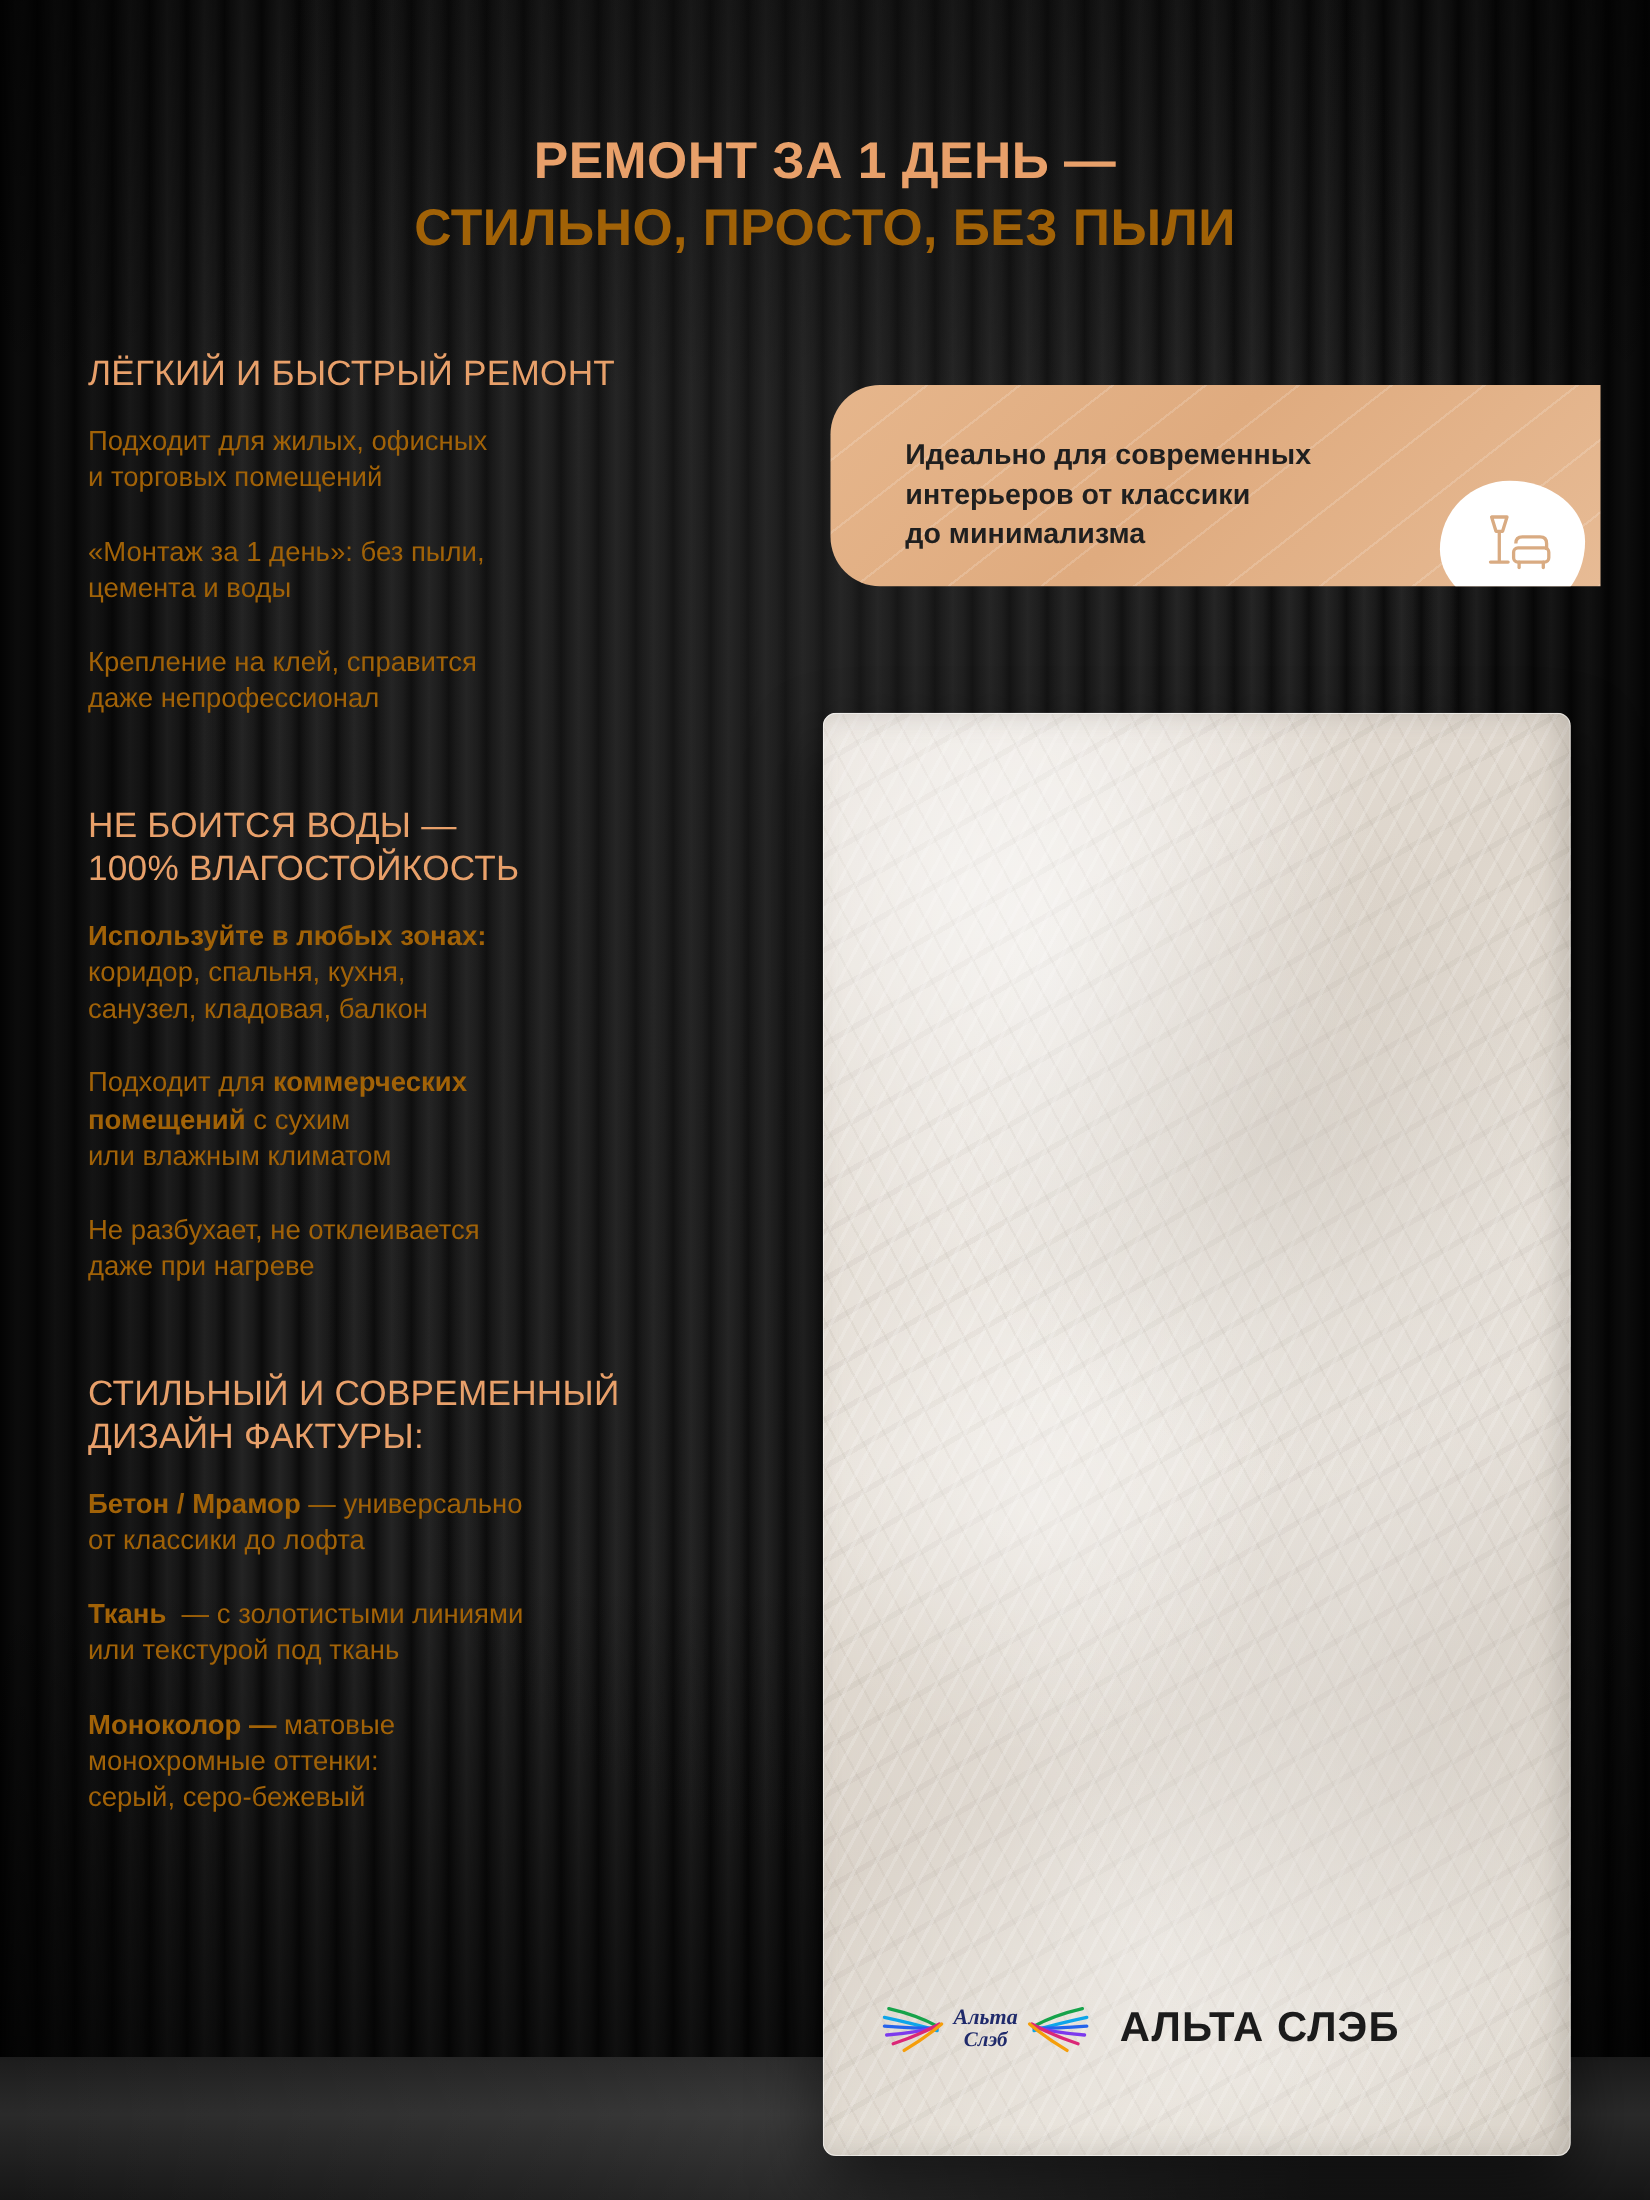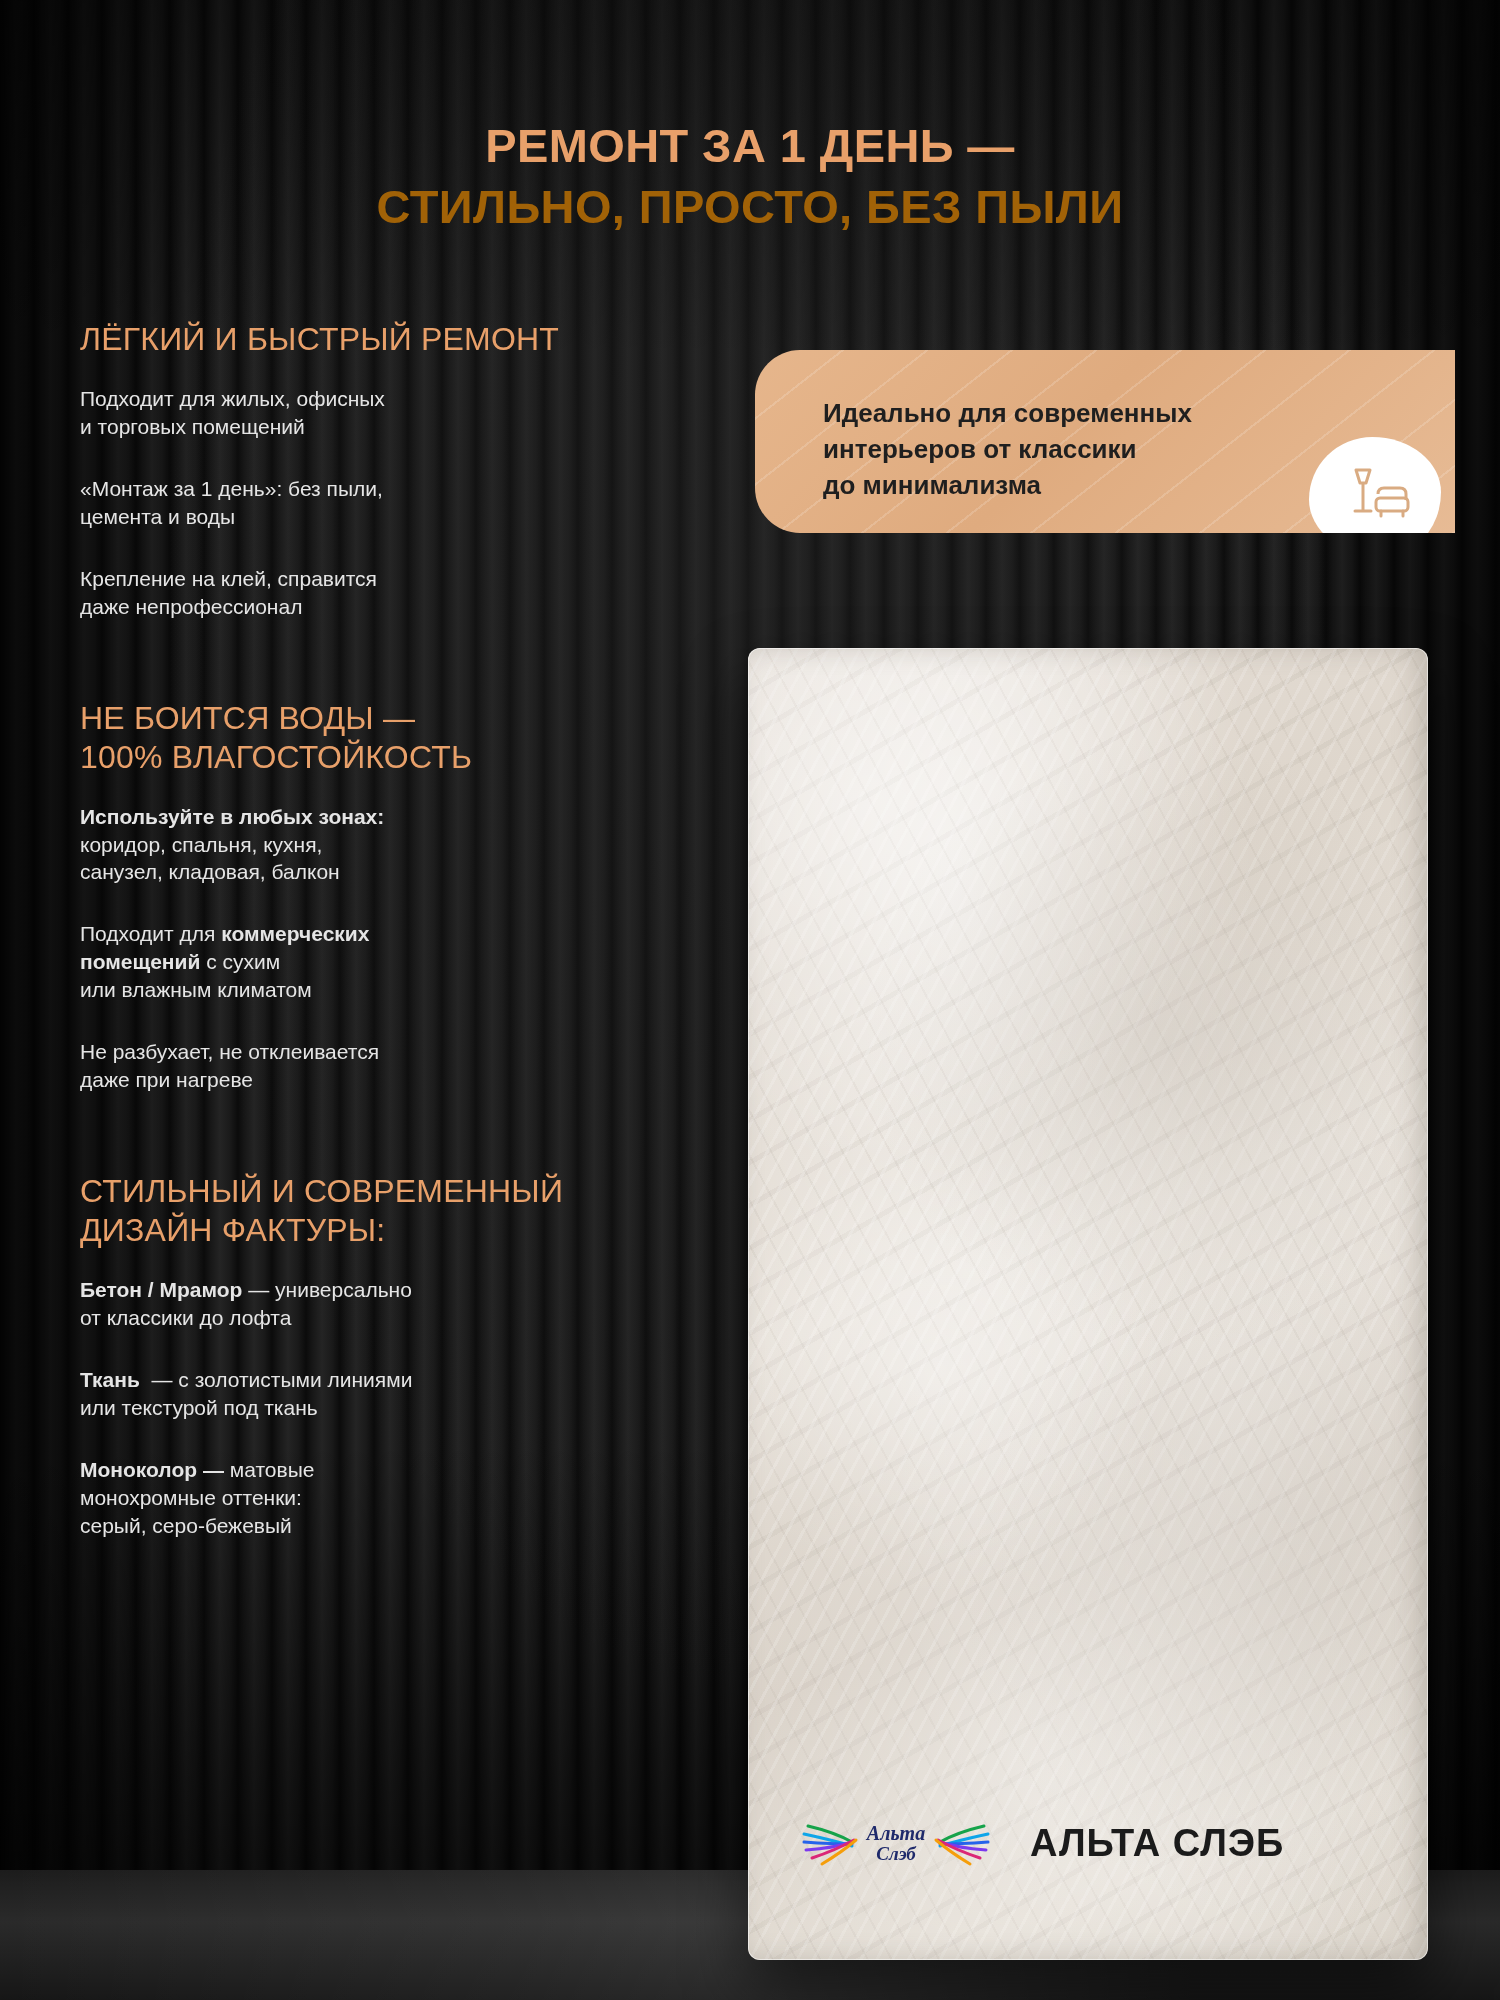--- a/index.html
+++ b/index.html
@@ -94,22 +94,22 @@
     font-size: 32px;
     font-weight: 400;
     line-height: 1.22;
     letter-spacing: 0.2px;
     margin: 0 0 26px 0;
   }
   .sec-title.gap {
     margin-top: 78px;
   }
   .para {
-    color: #e5e5e5;
-    font-size: 21px;
+    color: #a16207;
+    font-size: 25px;
     line-height: 1.33;
     font-weight: 500;
     margin: 0 0 34px 0;
   }
   .para b {
     font-weight: 700;
   }
 
   
   .callout {
@@ -197,21 +197,21 @@
     border-radius: 12px;
     box-shadow: inset 0 0 0 1px rgba(255,255,255,0.55), inset -10px 0 26px rgba(120,112,103,0.30);
   }
 
   .brand-row {
     position: absolute;
     left: 50px;
     bottom: 78px;
     display: flex;
     align-items: center;
-    gap: 36px;
+    gap: 24px;
   }
   .logo-mark {
     position: relative;
     width: 196px;
     height: 78px;
   }
   .logo-mark svg { display: block; }
   .brand-name {
     color: #1b1b1b;
     font-size: 38px;

